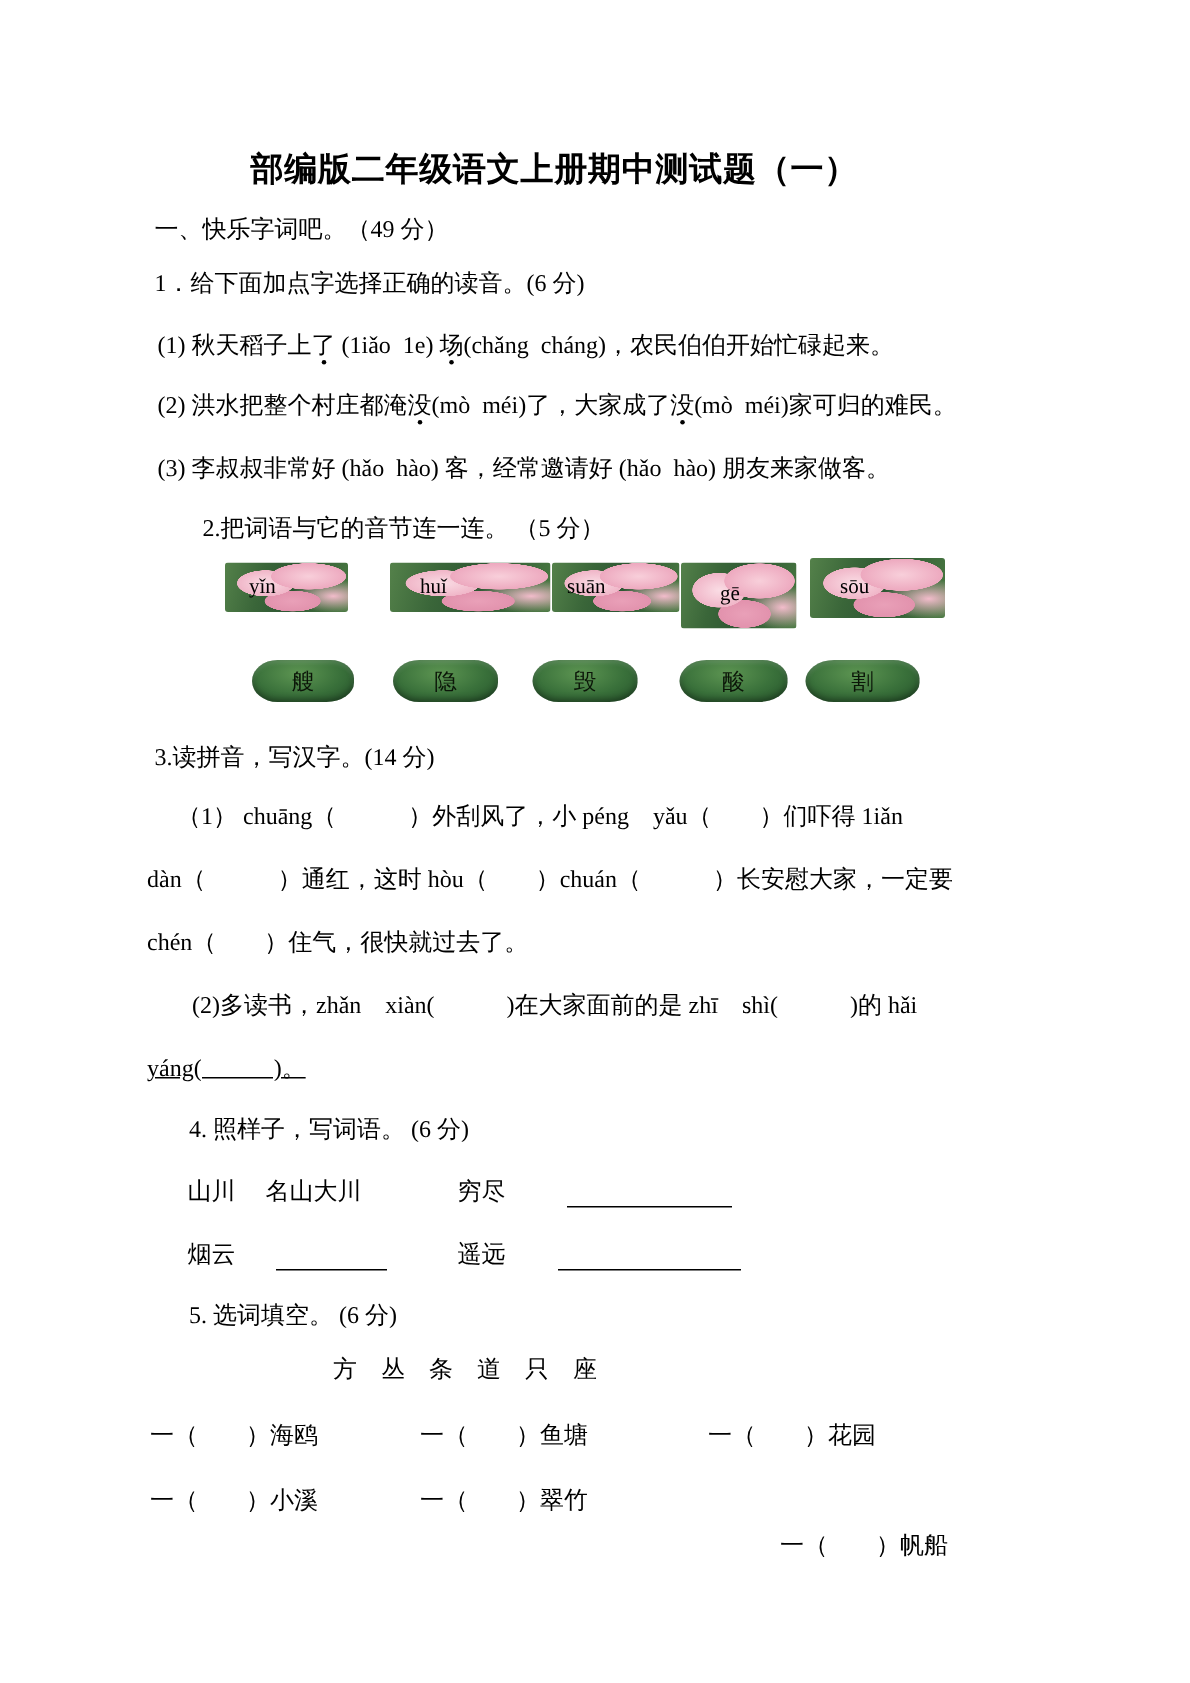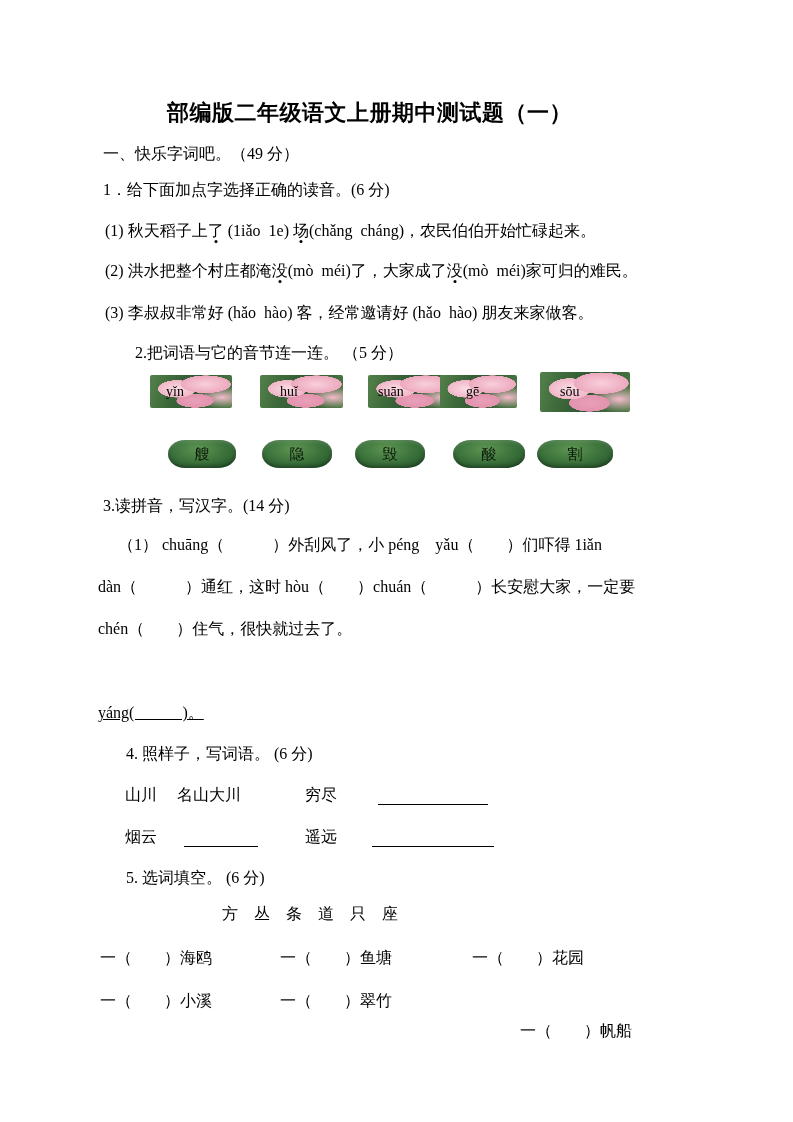--- a/index.html
+++ b/index.html
@@ -50,27 +50,27 @@
   <div class="line abs" style="left:103px;top:180px;">1．给下面加点字选择正确的读音。(6 分)</div>
   <div class="line abs" style="left:105px;top:221px;"><span>(1) 秋天稻子上</span><span class="dot">了</span><span> (1iǎo  1e) </span><span class="dot">场</span><span>(chǎng  cháng)，农民伯伯开始忙碌起来。</span></div>
   <div class="line abs" style="left:105px;top:261px;"><span>(2) 洪水把整个村庄都淹</span><span class="dot">没</span><span>(mò  méi)了，大家成了</span><span class="dot">没</span><span>(mò  méi)家可归的难民。</span></div>
   <div class="line abs" style="left:105px;top:303px;"><span>(3) 李叔叔非常好 (hǎo  hào) 客，经常邀请好 (hǎo  hào) 朋友来家做客。</span></div>
 
   <div class="line abs" style="left:103px;top:343px;margin-left:32px;">2.把词语与它的音节连一连。 （5 分）</div>
 
   <div class="flower abs" style="left:150px;top:375px;width:82px;height:33px;">
     <span class="py" style="left:16px;">yǐn</span>
   </div>
-  <div class="flower abs" style="left:260px;top:375px;width:83px;height:33px;">
+  <div class="flower abs" style="left:260px;top:375px;width:83px;height:33px;padding-left:24px;">
     <span class="py" style="left:20px;">huǐ</span>
   </div>
   <div class="flower abs" style="left:368px;top:375px;width:85px;height:33px;">
     <span class="py" style="left:10px;">suān</span>
   </div>
-  <div class="flower abs" style="left:440px;top:375px;width:77px;height:33px;">
+  <div class="flower abs" style="left:454px;top:375px;width:77px;height:44px;">
     <span class="py" style="left:26px;">gē</span>
   </div>
   <div class="flower abs" style="left:540px;top:372px;width:90px;height:40px;">
     <span class="py" style="left:0px;padding-left:20px;">sōu</span>
   </div>
 
   <div class="leaf abs" style="left:168px;top:440px;width:68px;height:28px;">
     <span class="ch">艘</span>
   </div>
   <div class="leaf abs" style="left:262px;top:440px;width:70px;height:28px;">
@@ -83,20 +83,21 @@
     <span class="ch">酸</span>
   </div>
   <div class="leaf abs" style="left:537px;top:440px;width:76px;height:28px;">
     <span class="ch">割</span>
   </div>
 
   <div class="line abs" style="left:103px;top:496px;">3.读拼音，写汉字。(14 分)</div>
   <div class="line abs" style="left:118px;top:535px;">（1） chuāng（　　　）外刮风了，小 péng　yǎu（　　）们吓得 1iǎn</div>
   <div class="line abs" style="left:98px;top:577px;">dàn（　　　）通红，这时 hòu（　　）chuán（　　　）长安慰大家，一定要</div>
   <div class="line abs" style="left:98px;top:619px;">chén（　　）住气，很快就过去了。</div>
+  <div class="line abs" style="left:128px;top:661px;">(2)多读书，zhǎn　xiàn(　　　)在大家面前的是 zhī　shì(　　　)的 hǎi</div>
   <div class="line abs" style="left:98px;top:703px;text-decoration:underline;">yáng(　　　)。</div>
 
   <div class="line abs" style="left:126px;top:744px;">4. 照样子，写词语。 (6 分)</div>
   <span class="line abs" style="left:125px;top:785px;">山川</span>
   <span class="line abs" style="left:177px;top:785px;">名山大川</span>
   <span class="line abs" style="left:305px;top:785px;">穷尽</span>
   <div class="blank abs" style="left:378px;top:785px;width:110px;"></div>
   <span class="line abs" style="left:125px;top:827px;">烟云</span>
   <div class="blank abs" style="left:184px;top:827px;width:74px;"></div>
   <span class="line abs" style="left:305px;top:827px;">遥远</span>

